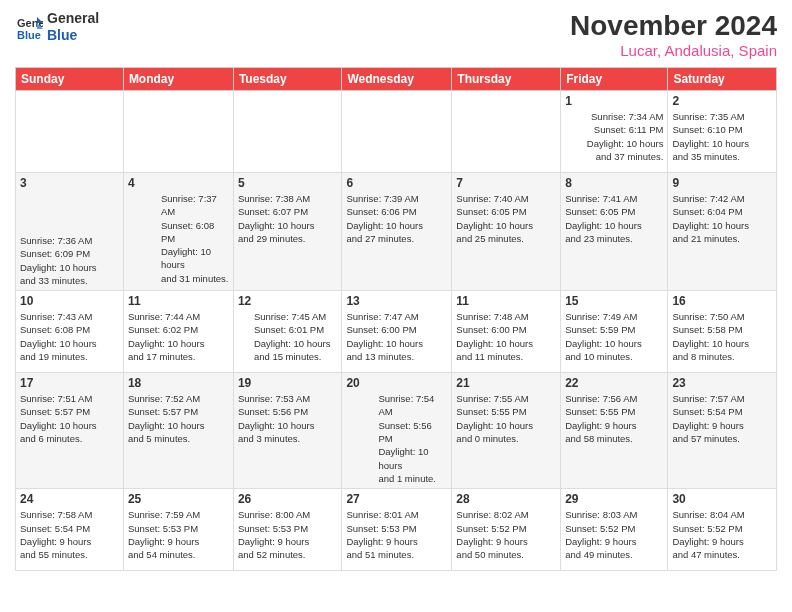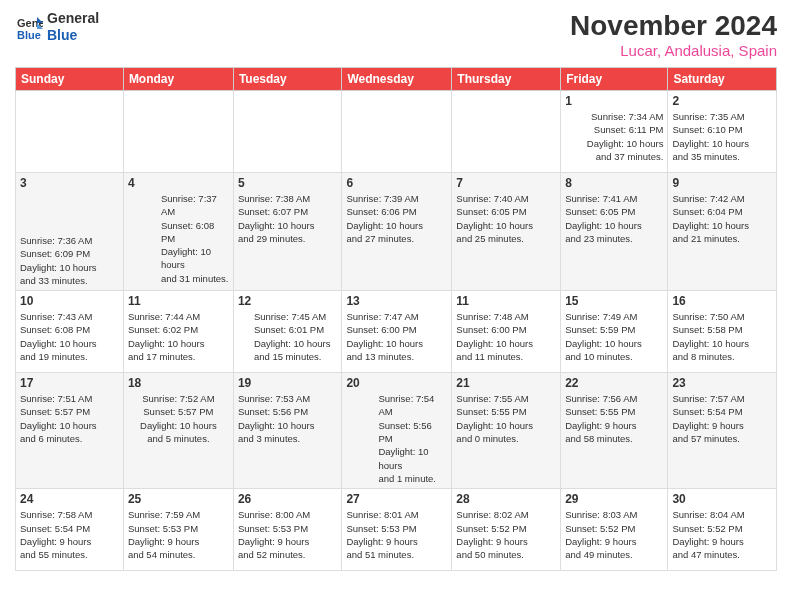--- a/index.html
+++ b/index.html
@@ -247,21 +247,21 @@
         <tr>
           <td>
             <span class="day-num">17</span>
             <div class="day-info" style="white-space: pre-line;">Sunrise: 7:51 AM
 Sunset: 5:57 PM
 Daylight: 10 hours
 and 6 minutes.</div>
           </td>
           <td>
             <span class="day-num">18</span>
-            <div class="day-info" style="white-space: pre-line; text-align: center;">Sunrise: 7:52 AM
+            <div class="day-info" style="white-space: pre-line;">Sunrise: 7:52 AM
 Sunset: 5:57 PM
 Daylight: 10 hours
 and 5 minutes.</div>
           </td>
           <td>
             <span class="day-num">19</span>
             <div class="day-info" style="white-space: pre-line;">Sunrise: 7:53 AM
 Sunset: 5:56 PM
 Daylight: 10 hours
 and 3 minutes.</div>

